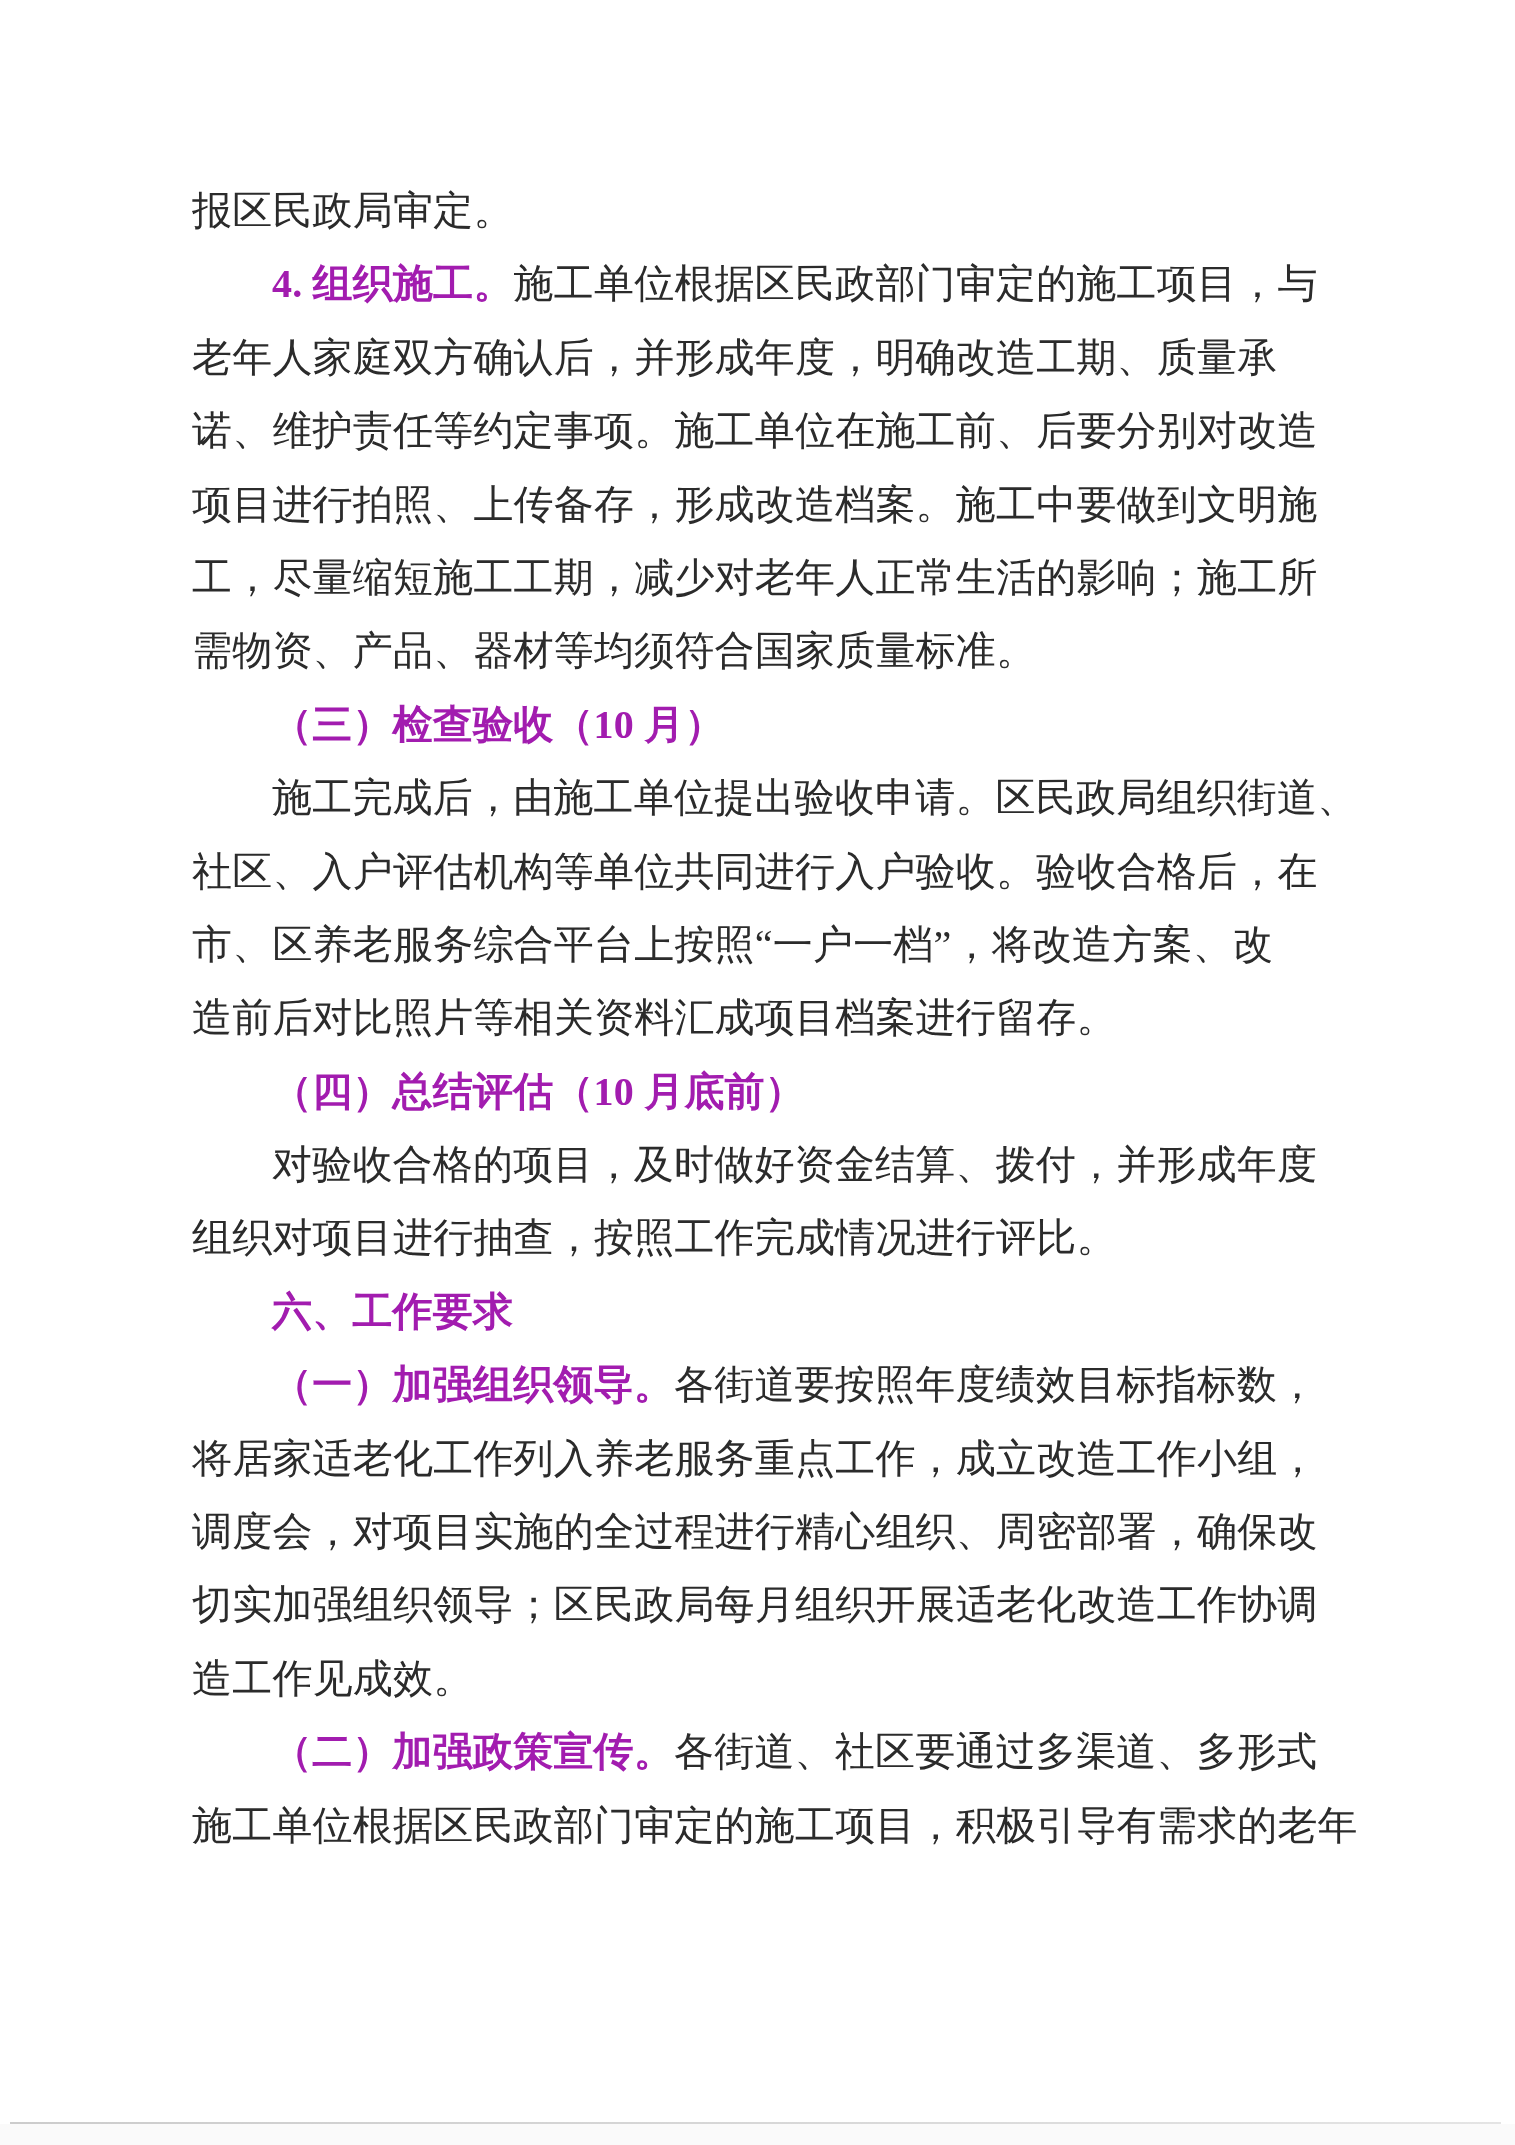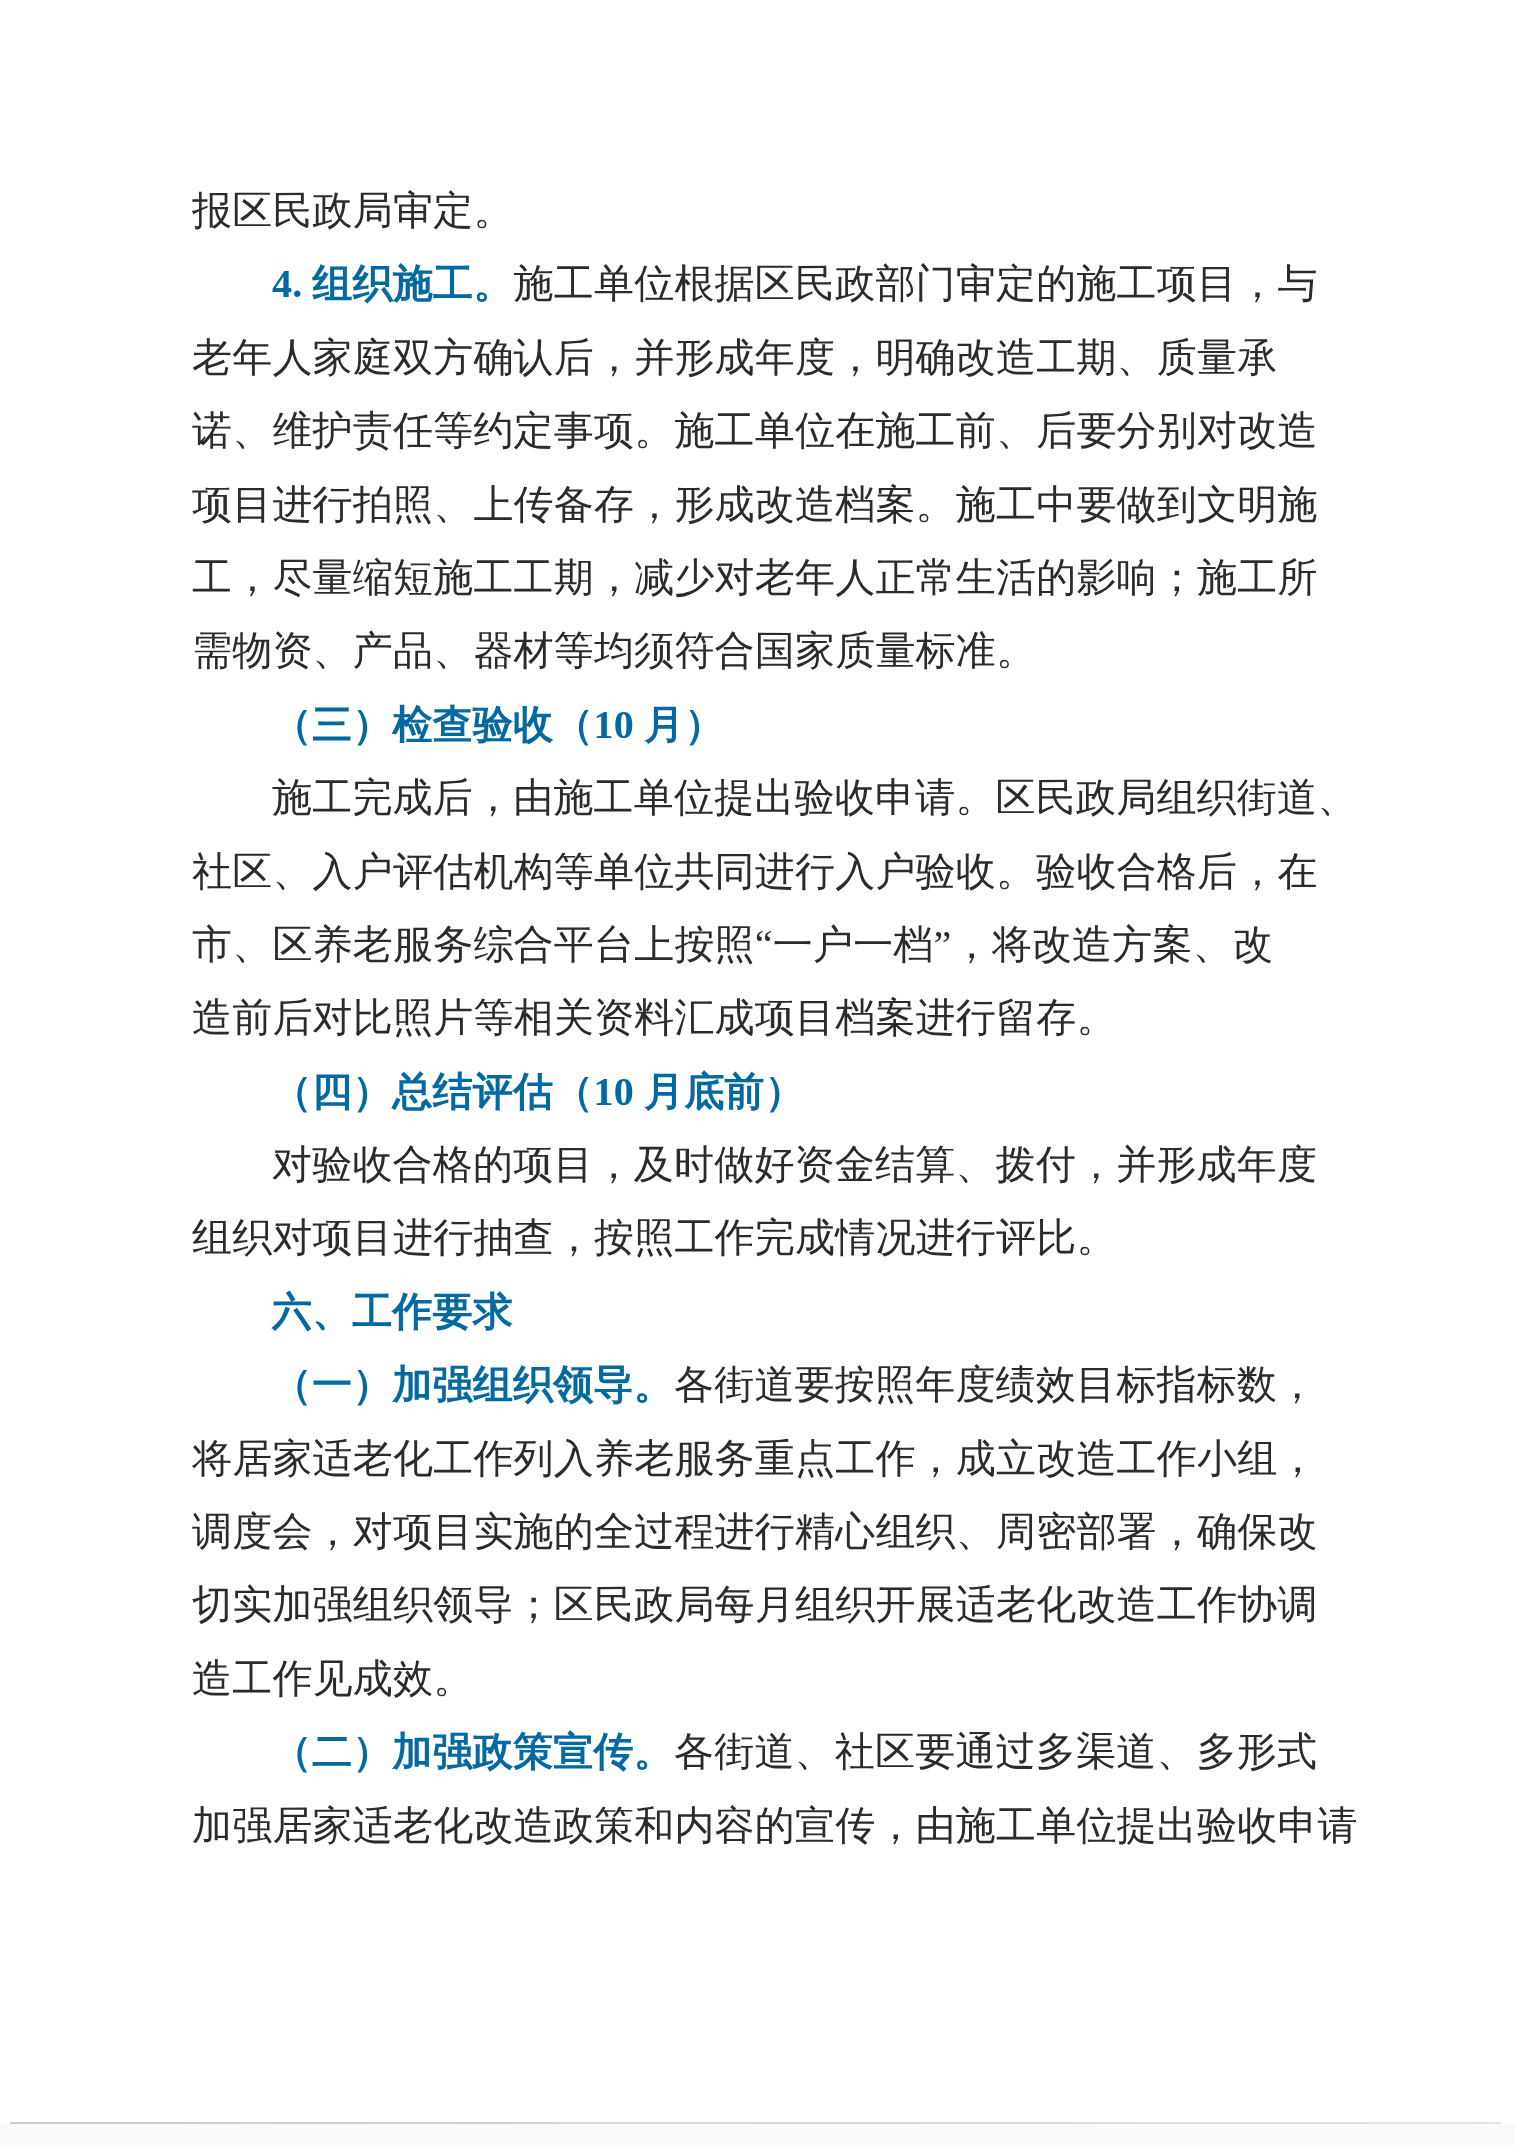--- a/index.html
+++ b/index.html
@@ -27,21 +27,21 @@
     font-size: 40px;
     color: #2b2b2b;
     white-space: nowrap;
     letter-spacing: 0.2px;
   }
   .line.indent {
     padding-left: 80px;
   }
   .seg-bold {
     font-weight: 700;
-    color: #0369a1;
+    color: #a21caf;
   }
   .seg-reg {
     font-weight: 400;
   }
   .page-edge-line {
     position: absolute;
     left: 10px;
     right: 14px;
     top: 2122px;
     height: 2px;
@@ -76,17 +76,17 @@
       <div class="line indent"><span class="seg-bold">（四）总结评估（10 月底前）</span></div>
       <div class="line indent"><span class="seg-reg">对验收合格的项目，及时做好资金结算、拨付，并形成年度</span></div>
       <div class="line"><span class="seg-reg">组织对项目进行抽查，按照工作完成情况进行评比。</span></div>
       <div class="line indent"><span class="seg-bold">六、工作要求</span></div>
       <div class="line indent"><span class="seg-bold">（一）加强组织领导。</span><span class="seg-reg">各街道要按照年度绩效目标指标数，</span></div>
       <div class="line"><span class="seg-reg">将居家适老化工作列入养老服务重点工作，成立改造工作小组，</span></div>
       <div class="line"><span class="seg-reg">调度会，对项目实施的全过程进行精心组织、周密部署，确保改</span></div>
       <div class="line"><span class="seg-reg">切实加强组织领导；区民政局每月组织开展适老化改造工作协调</span></div>
       <div class="line"><span class="seg-reg">造工作见成效。</span></div>
       <div class="line indent"><span class="seg-bold">（二）加强政策宣传。</span><span class="seg-reg">各街道、社区要通过多渠道、多形式</span></div>
-      <div class="line"><span class="seg-reg">加强居家适老化改造政策和内容的宣传，由施工单位提出验收申请</span></div>
+      <div class="line"><span class="seg-reg">施工单位根据区民政部门审定的施工项目，积极引导有需求的老年</span></div>
     </div>
   <div class="page-edge-line"></div>
   <div class="page-edge-shade"></div>
 </div>
 
 </body></html>

